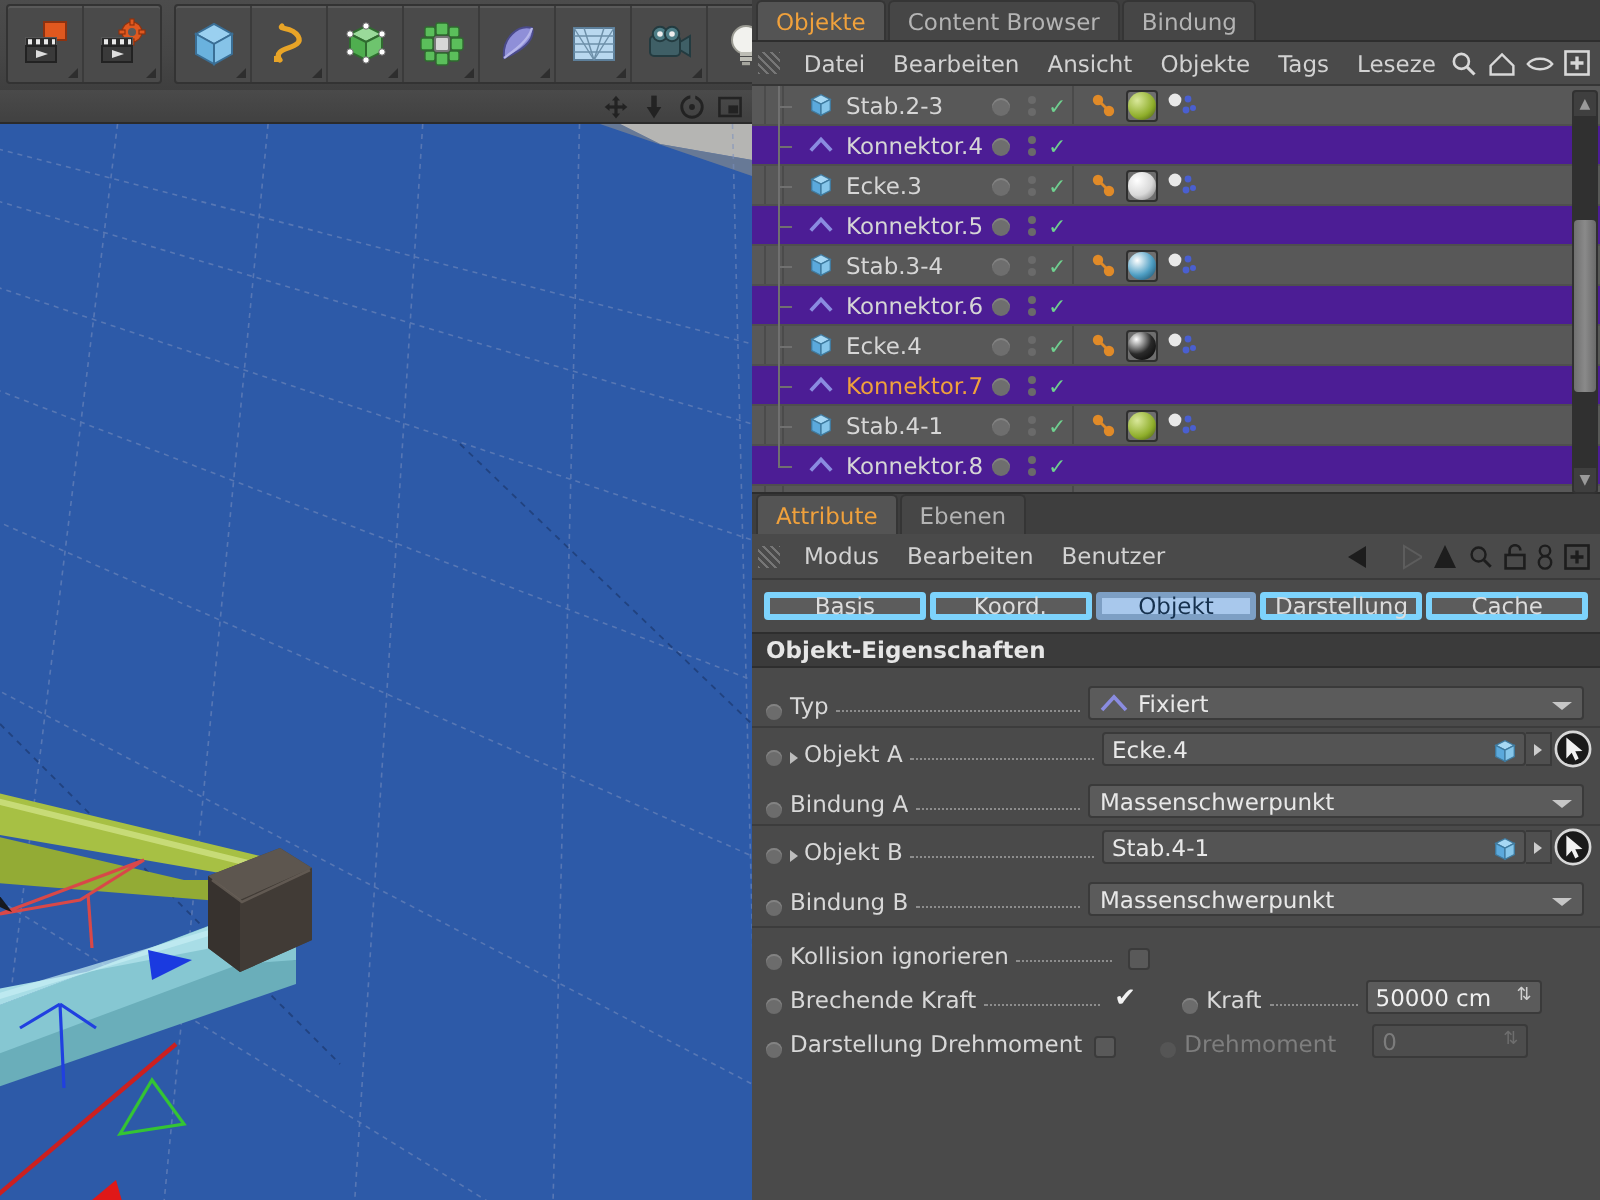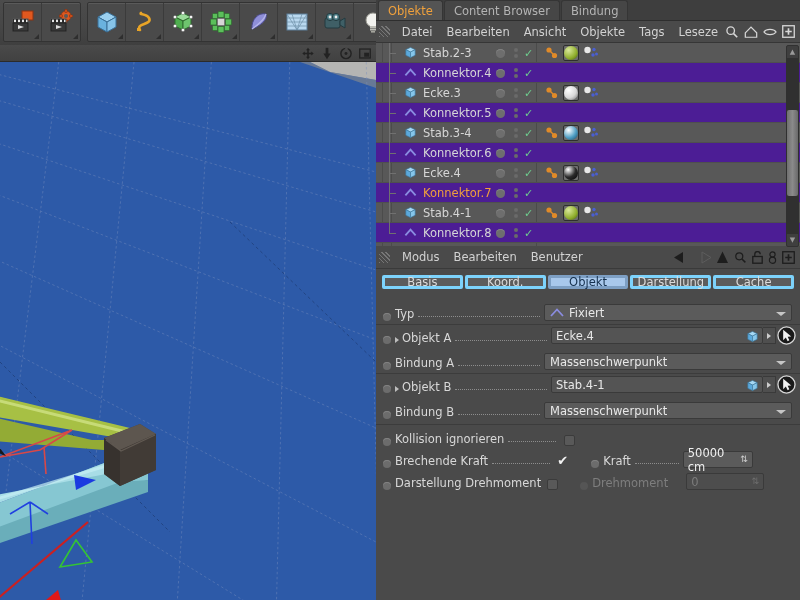--- a/index.html
+++ b/index.html
@@ -716,20 +716,24 @@
     </div>
 
     <div class="scrollbar">
       <div class="sb-arrow">▲</div>
       <div class="sb-track">
         <div class="sb-thumb"></div>
       </div>
       <div class="sb-arrow">▼</div>
     </div>
 
+    <div class="am-head">
+      <div class="tab active">Attribute</div>
+      <div class="tab">Ebenen</div>
+    </div>
 
     <div class="am-menurow">
       <div class="grip"></div>
       <div class="menu-item">Modus</div>
       <div class="menu-item">Bearbeiten</div>
       <div class="menu-item">Benutzer</div>
       <div class="menu-icons">
         <svg width="16" height="13" viewBox="0 0 16 13">
             <polygon points="0,6.5 9,1 9,12" fill="#1d1d1d"></polygon>
           </svg>
@@ -760,20 +764,21 @@
 
 
     <div class="tabstrip">
       <div class="abtn">Basis</div>
       <div class="abtn">Koord.</div>
       <div class="abtn active">Objekt</div>
       <div class="abtn">Darstellung</div>
       <div class="abtn">Cache</div>
     </div>
 
+    <div class="secthead">Objekt-Eigenschaften</div>
 
     <div class="props">
 
       <div class="prow">
         <div class="bullet"></div>
         <div class="plabel">Typ</div>
         <div class="dots"></div>
         <div class="field dd" style="width:248px;margin-right:8px">
           <svg width="14" height="11" viewBox="0 0 14 11" style="margin-right:5px">
               <path d="M1 9 L7 2.5 L13 9" fill="none" stroke="#8a8ce0" stroke-width="1.8"></path>
@@ -862,21 +867,21 @@
         <div class="bullet"></div>
         <div class="plabel">Brechende Kraft</div>
         <div class="dots" style="max-width:58px"></div>
         <div class="chkbox" style="margin-left:4px;background:transparent;border:none">
           <span class="chkmark">✔</span>
         </div>
         <div style="width:22px"></div>
         <div class="bullet"></div>
         <div class="plabel">Kraft</div>
         <div class="dots" style="max-width:44px"></div>
-        <div class="numfield" style="width:70px;margin-right:8px">
+        <div class="numfield" style="width:88px;margin-right:8px">
           <span>50000 cm</span>
           <span class="spin">⇅</span>
         </div>
       </div>
 
       <div class="prow">
         <div class="bullet"></div>
         <div class="plabel">Darstellung Drehmoment</div>
         <div class="chkbox off" style="margin-left:6px"></div>
         <div style="width:22px"></div>

